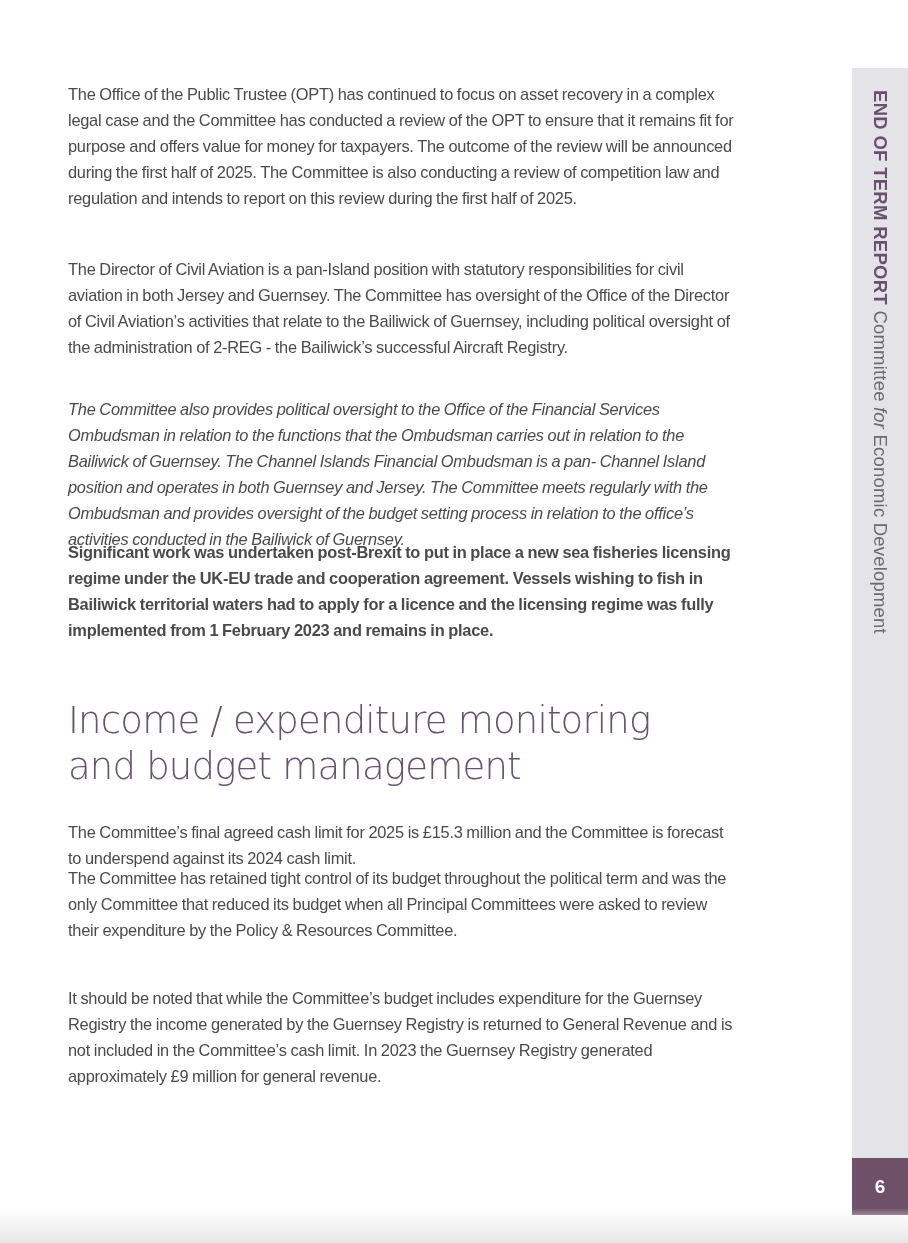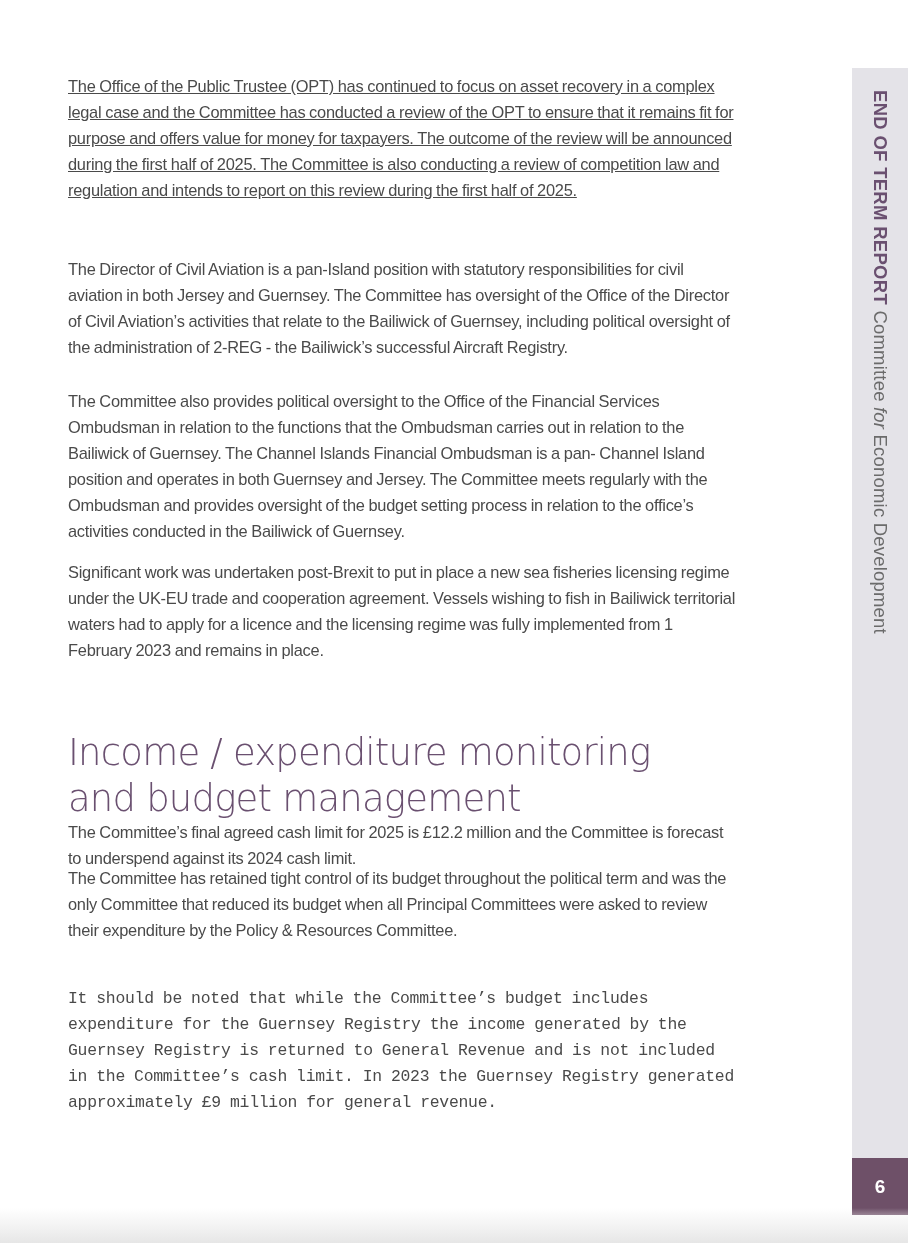--- a/index.html
+++ b/index.html
@@ -29,39 +29,39 @@
     }
     .para {
       font-family: "Liberation Sans", sans-serif;
       font-size: 16.4px;
       line-height: 25.9px;
       color: #4a4a4a;
       margin: 0;
       letter-spacing: -0.25px;
       word-spacing: -0.5px;
     }
-    .p1 { position: absolute; top: 8px; text-decoration: underline; }
+    .p1 { position: absolute; top: 16px; }
     .p2 { position: absolute; top: 191px; }
-    .p3 { position: absolute; top: 323px; }
-    .p4 { position: absolute; top: 494px; }
+    .p3 { position: absolute; top: 331px; font-style: italic; }
+    .p4 { position: absolute; top: 474px; font-weight: bold; }
     .heading {
       position: absolute;
-      top: 664px;
+      top: 632px;
       margin: 0;
       font-family: "DejaVu Sans", sans-serif;
       font-weight: 200;
       font-size: 37px;
       line-height: 46px;
       color: #6a5070;
       letter-spacing: -0.8px;
       width: 640px;
     }
     .p5 { position: absolute; top: 754px; }
     .p6 { position: absolute; top: 800px; }
-    .p7 { position: absolute; top: 920px; font-family: Liberation Mono, monospace; }
+    .p7 { position: absolute; top: 920px; }
 
     .side-band {
       position: absolute;
       left: 852px;
       top: 68px;
       width: 56px;
       height: 1090px;
       background: #e4e3e8;
     }
     .side-title {
@@ -114,21 +114,21 @@
 <div class="page">
 
   <div class="content">
     <p class="para p1">The Office of the Public Trustee (OPT) has continued to focus on asset recovery in a complex legal case and the Committee has conducted a review of the OPT to ensure that it remains fit for purpose and offers value for money for taxpayers. The outcome of the review will be announced during the first half of 2025. The Committee is also conducting a review of competition law and regulation and intends to report on this review during the first half of 2025.</p>
     <p class="para p2">The Director of Civil Aviation is a pan-Island position with statutory responsibilities for civil aviation in both Jersey and Guernsey. The Committee has oversight of the Office of the Director of Civil Aviation’s activities that relate to the Bailiwick of Guernsey, including political oversight of the administration of 2-REG - the Bailiwick’s successful Aircraft Registry.</p>
     <p class="para p3">The Committee also provides political oversight to the Office of the Financial Services Ombudsman in relation to the functions that the Ombudsman carries out in relation to the Bailiwick of Guernsey. The Channel Islands Financial Ombudsman is a pan- Channel Island position and operates in both Guernsey and Jersey. The Committee meets regularly with the Ombudsman and provides oversight of the budget setting process in relation to the office’s activities conducted in the Bailiwick of Guernsey.</p>
     <p class="para p4">Significant work was undertaken post-Brexit to put in place a new sea fisheries licensing regime under the UK-EU trade and cooperation agreement. Vessels wishing to fish in Bailiwick territorial waters had to apply for a licence and the licensing regime was fully implemented from 1 February 2023 and remains in place.</p>
 
     <h2 class="heading">Income / expenditure monitoring and budget management</h2>
 
-    <p class="para p5">The Committee’s final agreed cash limit for 2025 is £12.2 million and the Committee is forecast to underspend against its 2024 cash limit.</p>
+    <p class="para p5">The Committee’s final agreed cash limit for 2025 is £15.3 million and the Committee is forecast to underspend against its 2024 cash limit.</p>
     <p class="para p6">The Committee has retained tight control of its budget throughout the political term and was the only Committee that reduced its budget when all Principal Committees were asked to review their expenditure by the Policy &amp; Resources Committee.</p>
     <p class="para p7">It should be noted that while the Committee’s budget includes expenditure for the Guernsey Registry the income generated by the Guernsey Registry is returned to General Revenue and is not included in the Committee’s cash limit. In 2023 the Guernsey Registry generated approximately £9 million for general revenue.</p>
   </div>
 
   <div class="side-band"></div>
   <div class="side-title">
     <span class="bold">END OF TERM REPORT</span>
     <span>Committee </span><span class="italic">for</span><span> Economic Development</span>
   </div>
 

